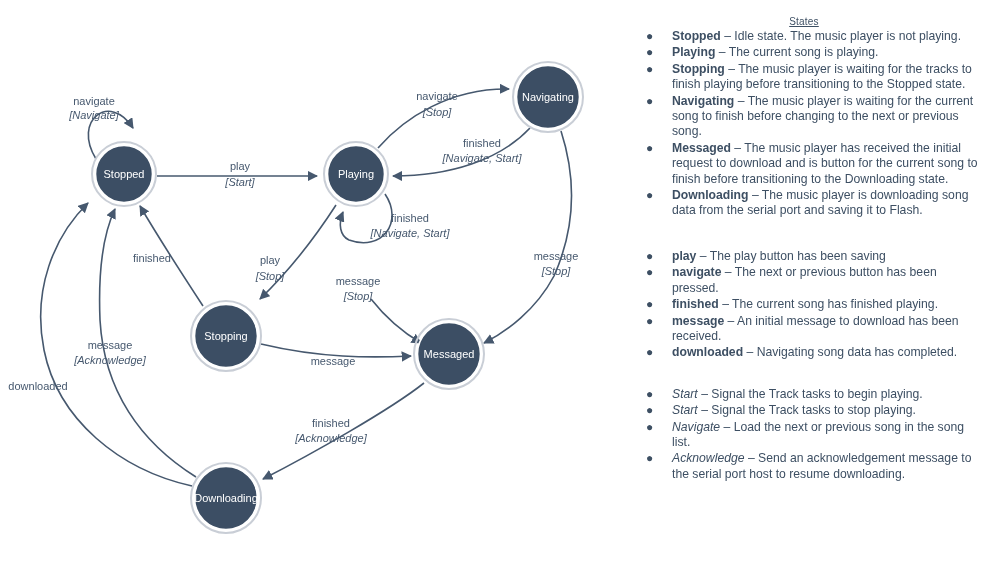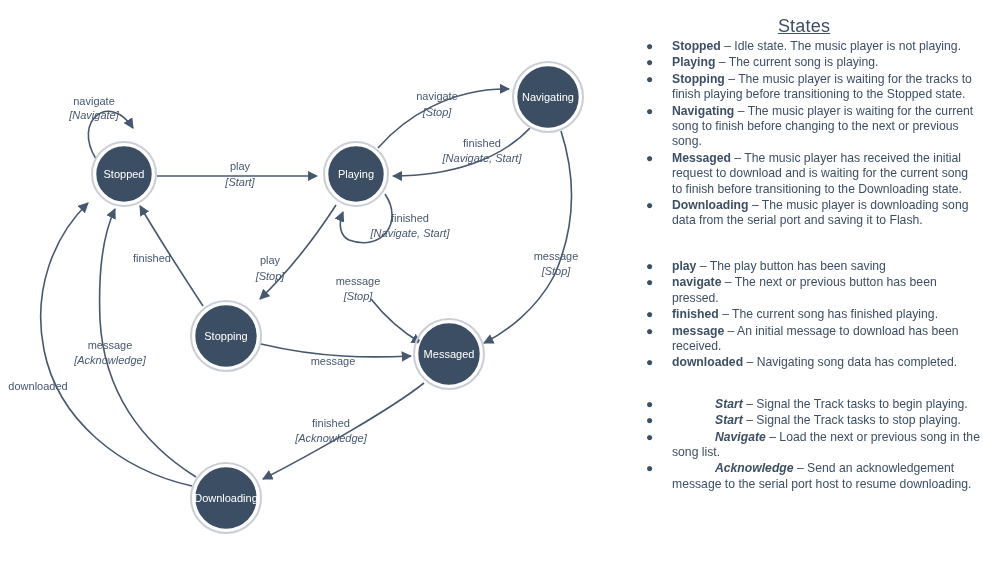--- a/index.html
+++ b/index.html
@@ -28,21 +28,21 @@
     position: absolute;
     left: 628px; top: 16px;
     width: 352px;
     height: 545px;
     color: #3d4f63;
   }
   .legend-section { margin-bottom: 4px; }
   .legend-title {
     text-align: center;
     text-decoration: underline;
-    font-size: 18px;
+    font-size: 10px;
     color: #3d4f63;
     margin: 0 0 2px 0;
     letter-spacing: .2px;
   }
   .legend-list {
     list-style: none;
     margin: 0;
     padding: 0;
   }
   .legend-list li {
@@ -55,21 +55,21 @@
   }
   .legend-list li .bullet {
     position: absolute;
     left: 18px;
     top: 0px;
     font-size: 12px;
     line-height: 15.4px;
     color: #3d4f63;
   }
   .term { font-weight: bold; }
-  .term-i { font-weight: bold; font-style: italic; margin-left: 43px; }
+  .term-i { font-weight: normal; font-style: italic; }
   .gap-block { height: 26px; }
   .gap-block2 { height: 22px; }
   svg text {
     font-family: "Liberation Sans", sans-serif;
     fill: #46586e;
   }
   .node-label {
     font-size: 11px;
     fill: #ffffff;
     text-anchor: middle;
@@ -261,21 +261,21 @@
           <span>– The music player is waiting for the tracks to finish playing before transitioning to the Stopped state.</span>
         </li>
         <li>
           <span class="bullet">●</span>
           <span class="term">Navigating</span>
           <span>– The music player is waiting for the current song to finish before changing to the next or previous song.</span>
         </li>
         <li>
           <span class="bullet">●</span>
           <span class="term">Messaged</span>
-          <span>– The music player has received the initial request to download and is waiting for the current song to finish before transitioning to the Downloading state.</span>
+          <span>– The music player has received the initial request to download and is button for the current song to finish before transitioning to the Downloading state.</span>
         </li>
         <li>
           <span class="bullet">●</span>
           <span class="term">Downloading</span>
           <span>– The music player is downloading song data from the serial port and saving it to Flash.</span>
         </li>
       </ul>
     </div>
 
     <div class="gap-block"></div>

